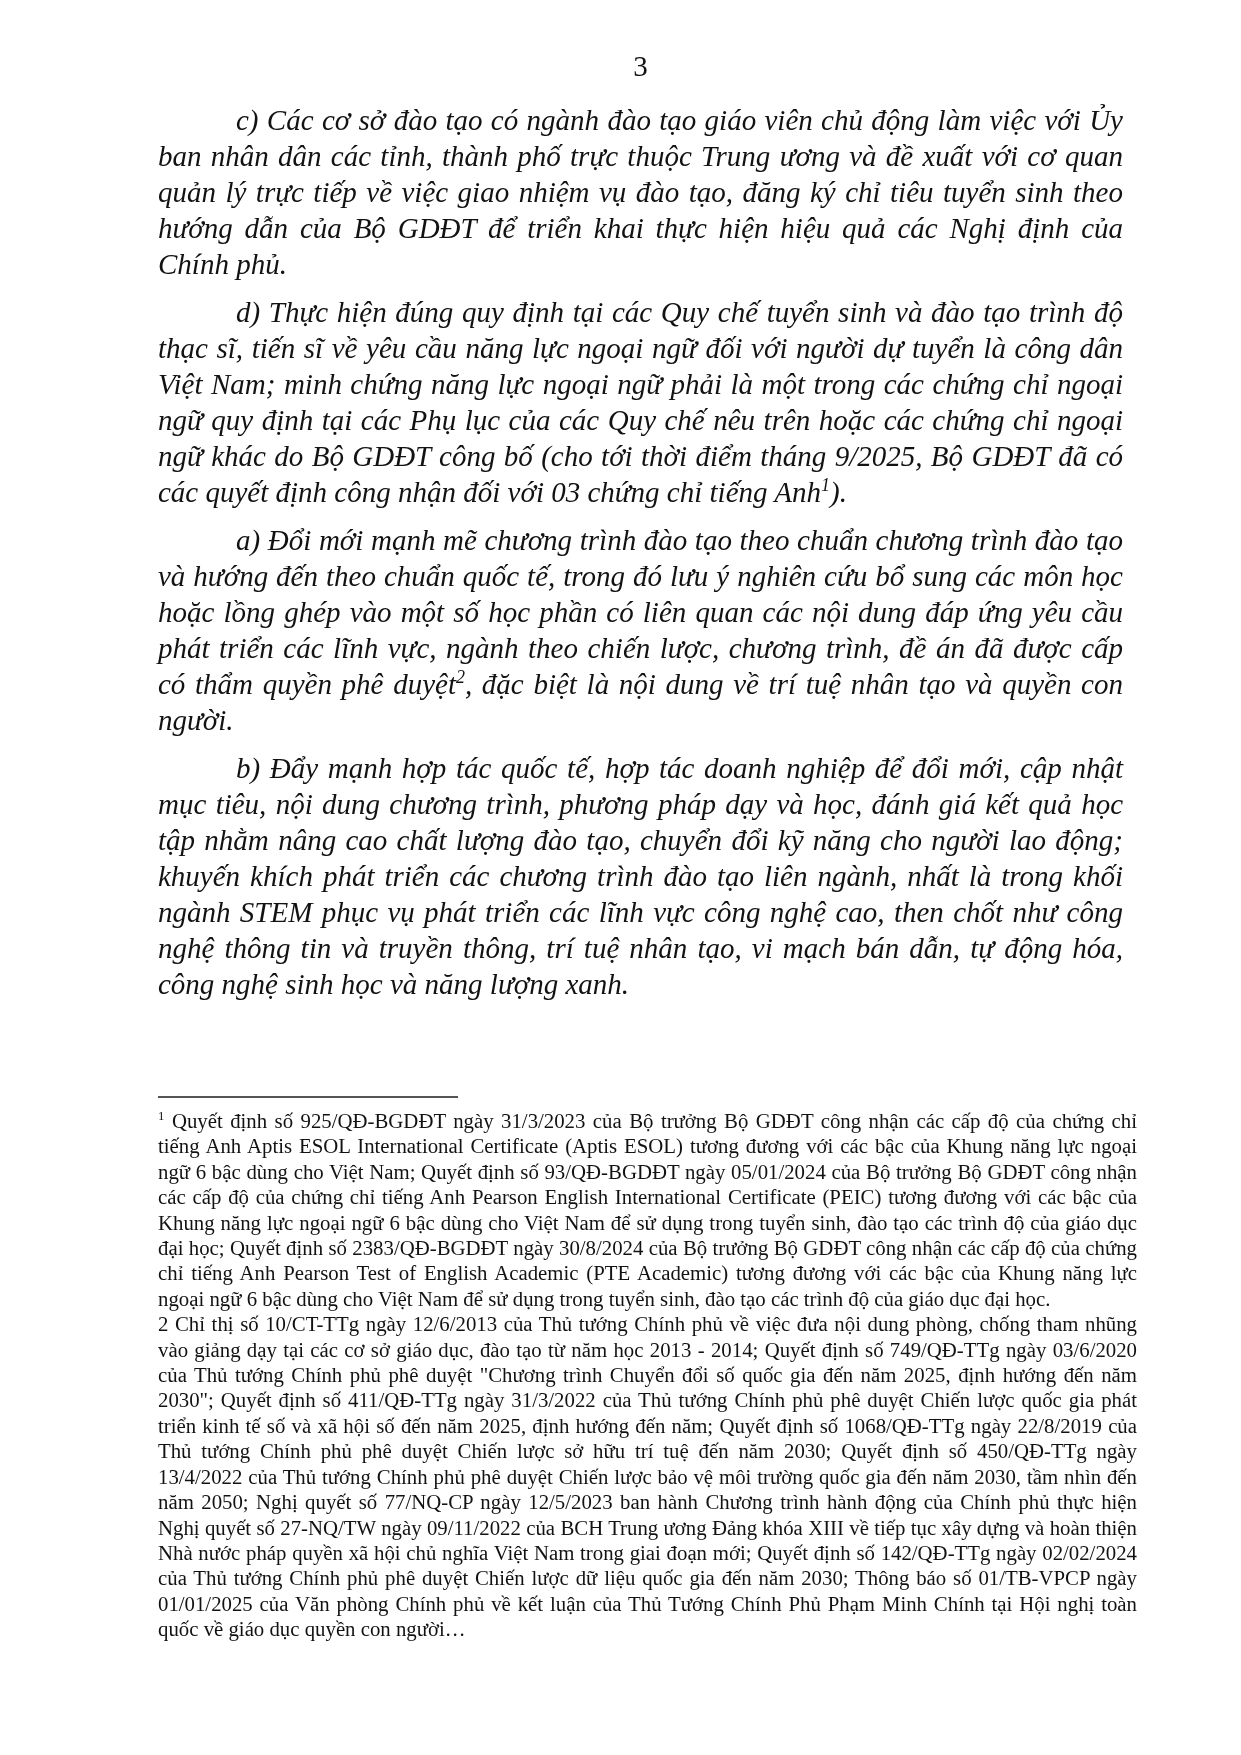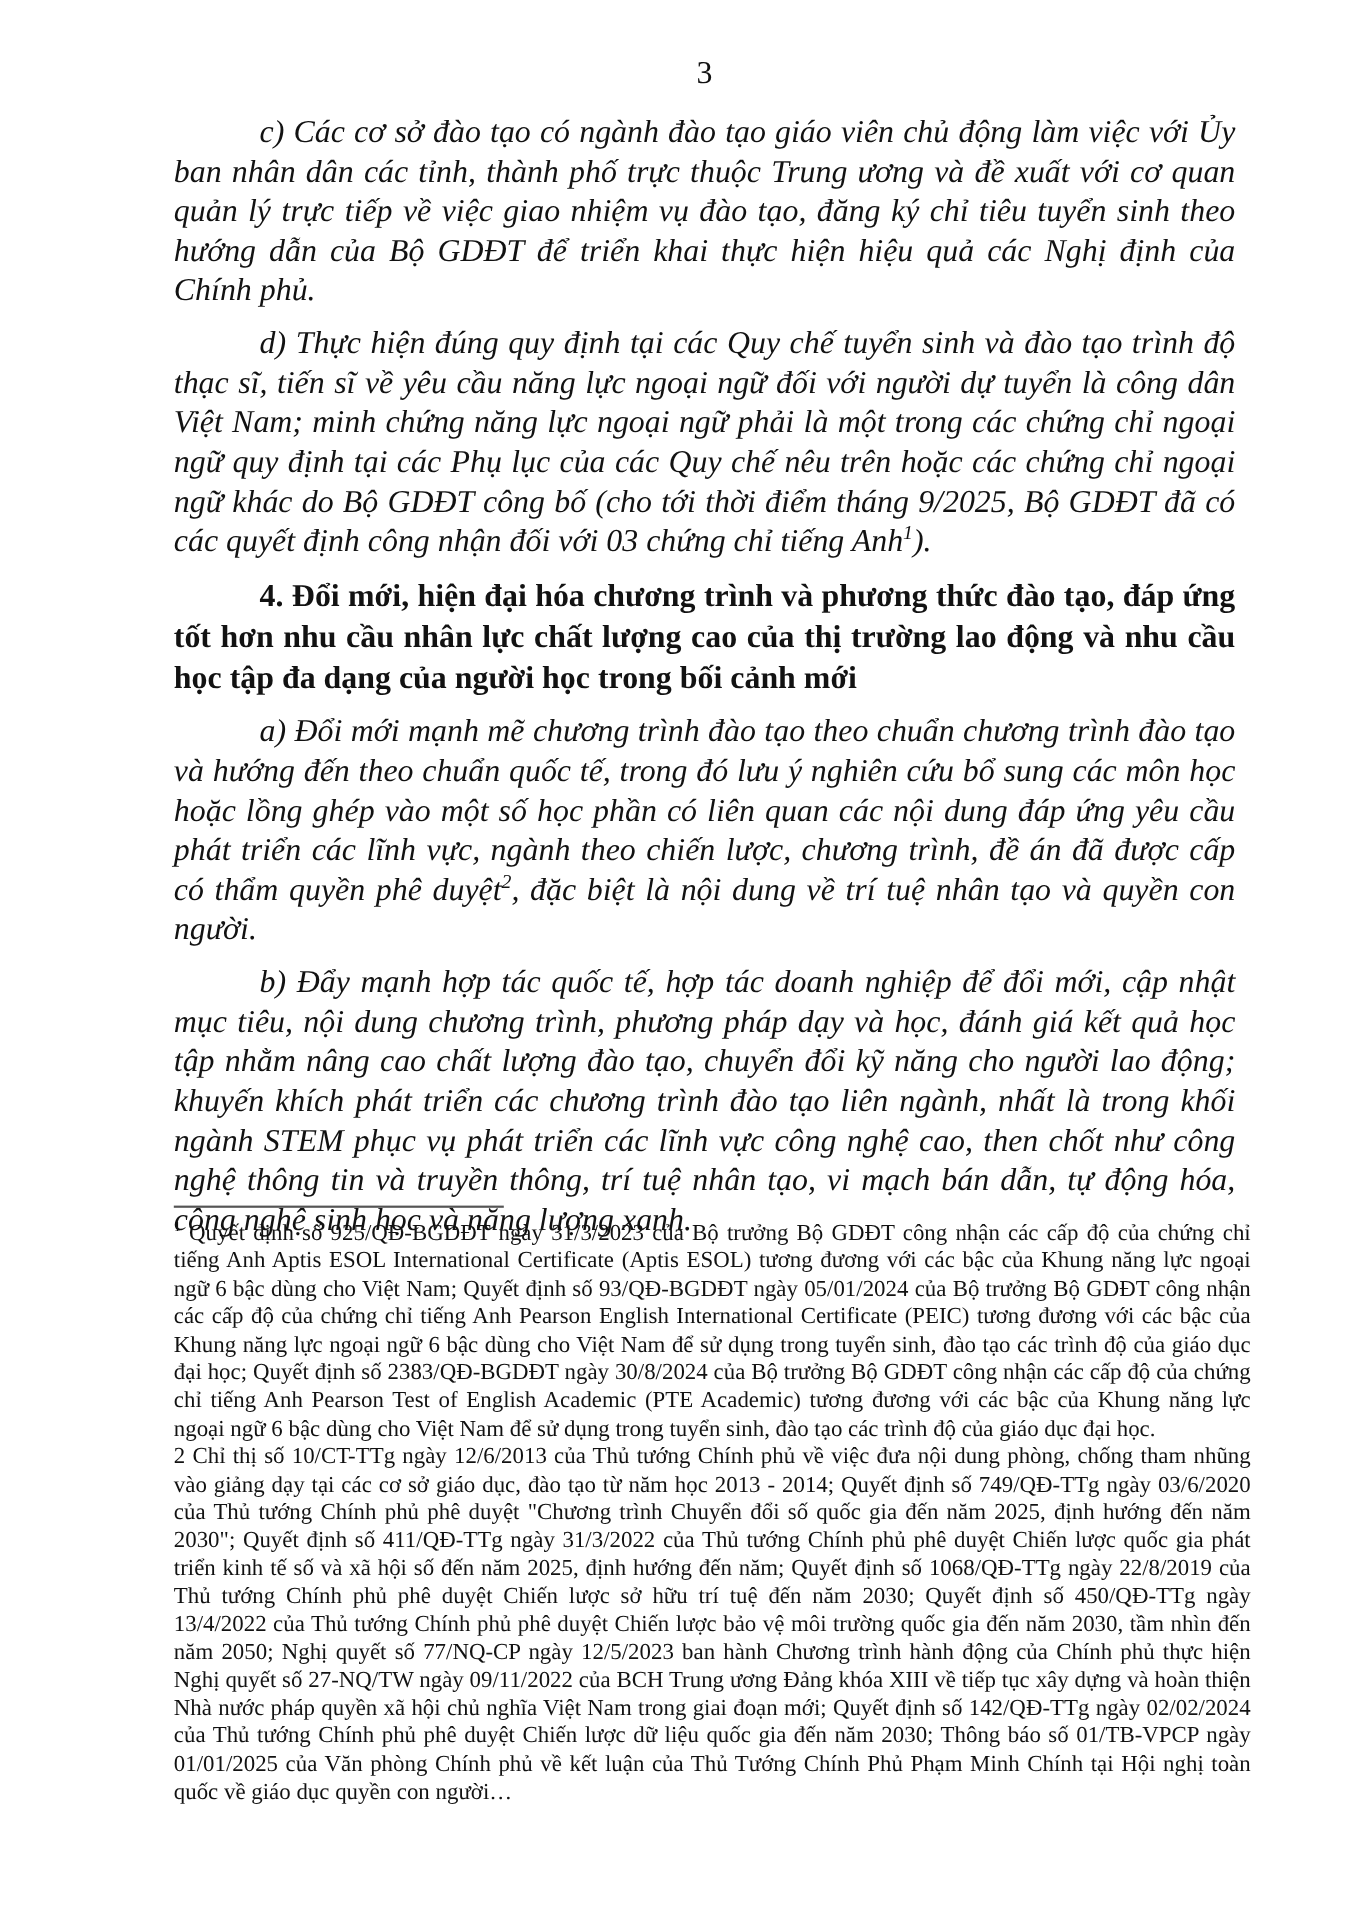--- a/index.html
+++ b/index.html
@@ -68,21 +68,20 @@
 <body>
 
 <div class="page">
 
   <div class="page-number">3</div>
 
   <p class="body-para">c) Các cơ sở đào tạo có ngành đào tạo giáo viên chủ động làm việc với Ủy ban nhân dân các tỉnh, thành phố trực thuộc Trung ương và đề xuất với cơ quan quản lý trực tiếp về việc giao nhiệm vụ đào tạo, đăng ký chỉ tiêu tuyển sinh theo hướng dẫn của Bộ GDĐT để triển khai thực hiện hiệu quả các Nghị định của Chính phủ.</p>
 
   <p class="body-para"><span>d) Thực hiện đúng quy định tại các Quy chế tuyển sinh và đào tạo trình độ thạc sĩ, tiến sĩ về yêu cầu năng lực ngoại ngữ đối với người dự tuyển là công dân Việt Nam; minh chứng năng lực ngoại ngữ phải là một trong các chứng chỉ ngoại ngữ quy định tại các Phụ lục của các Quy chế nêu trên hoặc các chứng chỉ ngoại ngữ khác do Bộ GDĐT công bố (cho tới thời điểm tháng 9/2025, Bộ GDĐT đã có các quyết định công nhận đối với 03 chứng chỉ tiếng Anh</span><sup>1</sup><span>).</span></p>
 
-  <p class="heading">4. Đổi mới, hiện đại hóa chương trình và phương thức đào tạo, đáp ứng tốt hơn nhu cầu nhân lực chất lượng cao của thị trường lao động và nhu cầu học tập đa dạng của người học trong bối cảnh mới</p>
 
   <p class="body-para"><span>a) Đổi mới mạnh mẽ chương trình đào tạo theo chuẩn chương trình đào tạo và hướng đến theo chuẩn quốc tế, trong đó lưu ý nghiên cứu bổ sung các môn học hoặc lồng ghép vào một số học phần có liên quan các nội dung đáp ứng yêu cầu phát triển các lĩnh vực, ngành theo chiến lược, chương trình, đề án đã được cấp có thẩm quyền phê duyệt</span><sup>2</sup><span>, đặc biệt là nội dung về trí tuệ nhân tạo và quyền con người.</span></p>
 
   <p class="body-para">b) Đẩy mạnh hợp tác quốc tế, hợp tác doanh nghiệp để đổi mới, cập nhật mục tiêu, nội dung chương trình, phương pháp dạy và học, đánh giá kết quả học tập nhằm nâng cao chất lượng đào tạo, chuyển đổi kỹ năng cho người lao động; khuyến khích phát triển các chương trình đào tạo liên ngành, nhất là trong khối ngành STEM phục vụ phát triển các lĩnh vực công nghệ cao, then chốt như công nghệ thông tin và truyền thông, trí tuệ nhân tạo, vi mạch bán dẫn, tự động hóa, công nghệ sinh học và năng lượng xanh.</p>
 
   <div class="footnotes">
     <div class="fn-rule"></div>
     <p class="footnote"><sup>1</sup><span> Quyết định số 925/QĐ-BGDĐT ngày 31/3/2023 của Bộ trưởng Bộ GDĐT công nhận các cấp độ của chứng chỉ tiếng Anh Aptis ESOL International Certificate (Aptis ESOL) tương đương với các bậc của Khung năng lực ngoại ngữ 6 bậc dùng cho Việt Nam; Quyết định số 93/QĐ-BGDĐT ngày 05/01/2024 của Bộ trưởng Bộ GDĐT công nhận các cấp độ của chứng chỉ tiếng Anh Pearson English International Certificate (PEIC) tương đương với các bậc của Khung năng lực ngoại ngữ 6 bậc dùng cho Việt Nam để sử dụng trong tuyển sinh, đào tạo các trình độ của giáo dục đại học; Quyết định số 2383/QĐ-BGDĐT ngày 30/8/2024 của Bộ trưởng Bộ GDĐT công nhận các cấp độ của chứng chỉ tiếng Anh Pearson Test of English Academic (PTE Academic) tương đương với các bậc của Khung năng lực ngoại ngữ 6 bậc dùng cho Việt Nam để sử dụng trong tuyển sinh, đào tạo các trình độ của giáo dục đại học.</span></p>
     <p class="footnote">2 Chỉ thị số 10/CT-TTg ngày 12/6/2013 của Thủ tướng Chính phủ về việc đưa nội dung phòng, chống tham nhũng vào giảng dạy tại các cơ sở giáo dục, đào tạo từ năm học 2013 - 2014; Quyết định số 749/QĐ-TTg ngày 03/6/2020 của Thủ tướng Chính phủ phê duyệt "Chương trình Chuyển đổi số quốc gia đến năm 2025, định hướng đến năm 2030"; Quyết định số 411/QĐ-TTg ngày 31/3/2022 của Thủ tướng Chính phủ phê duyệt Chiến lược quốc gia phát triển kinh tế số và xã hội số đến năm 2025, định hướng đến năm; Quyết định số 1068/QĐ-TTg ngày 22/8/2019 của Thủ tướng Chính phủ phê duyệt Chiến lược sở hữu trí tuệ đến năm 2030; Quyết định số 450/QĐ-TTg ngày 13/4/2022 của Thủ tướng Chính phủ phê duyệt Chiến lược bảo vệ môi trường quốc gia đến năm 2030, tầm nhìn đến năm 2050; Nghị quyết số 77/NQ-CP ngày 12/5/2023 ban hành Chương trình hành động của Chính phủ thực hiện Nghị quyết số 27-NQ/TW ngày 09/11/2022 của BCH Trung ương Đảng khóa XIII về tiếp tục xây dựng và hoàn thiện Nhà nước pháp quyền xã hội chủ nghĩa Việt Nam trong giai đoạn mới; Quyết định số 142/QĐ-TTg ngày 02/02/2024 của Thủ tướng Chính phủ phê duyệt Chiến lược dữ liệu quốc gia đến năm 2030; Thông báo số 01/TB-VPCP ngày 01/01/2025 của Văn phòng Chính phủ về kết luận của Thủ Tướng Chính Phủ Phạm Minh Chính tại Hội nghị toàn quốc về giáo dục quyền con người…</p>
   </div>

